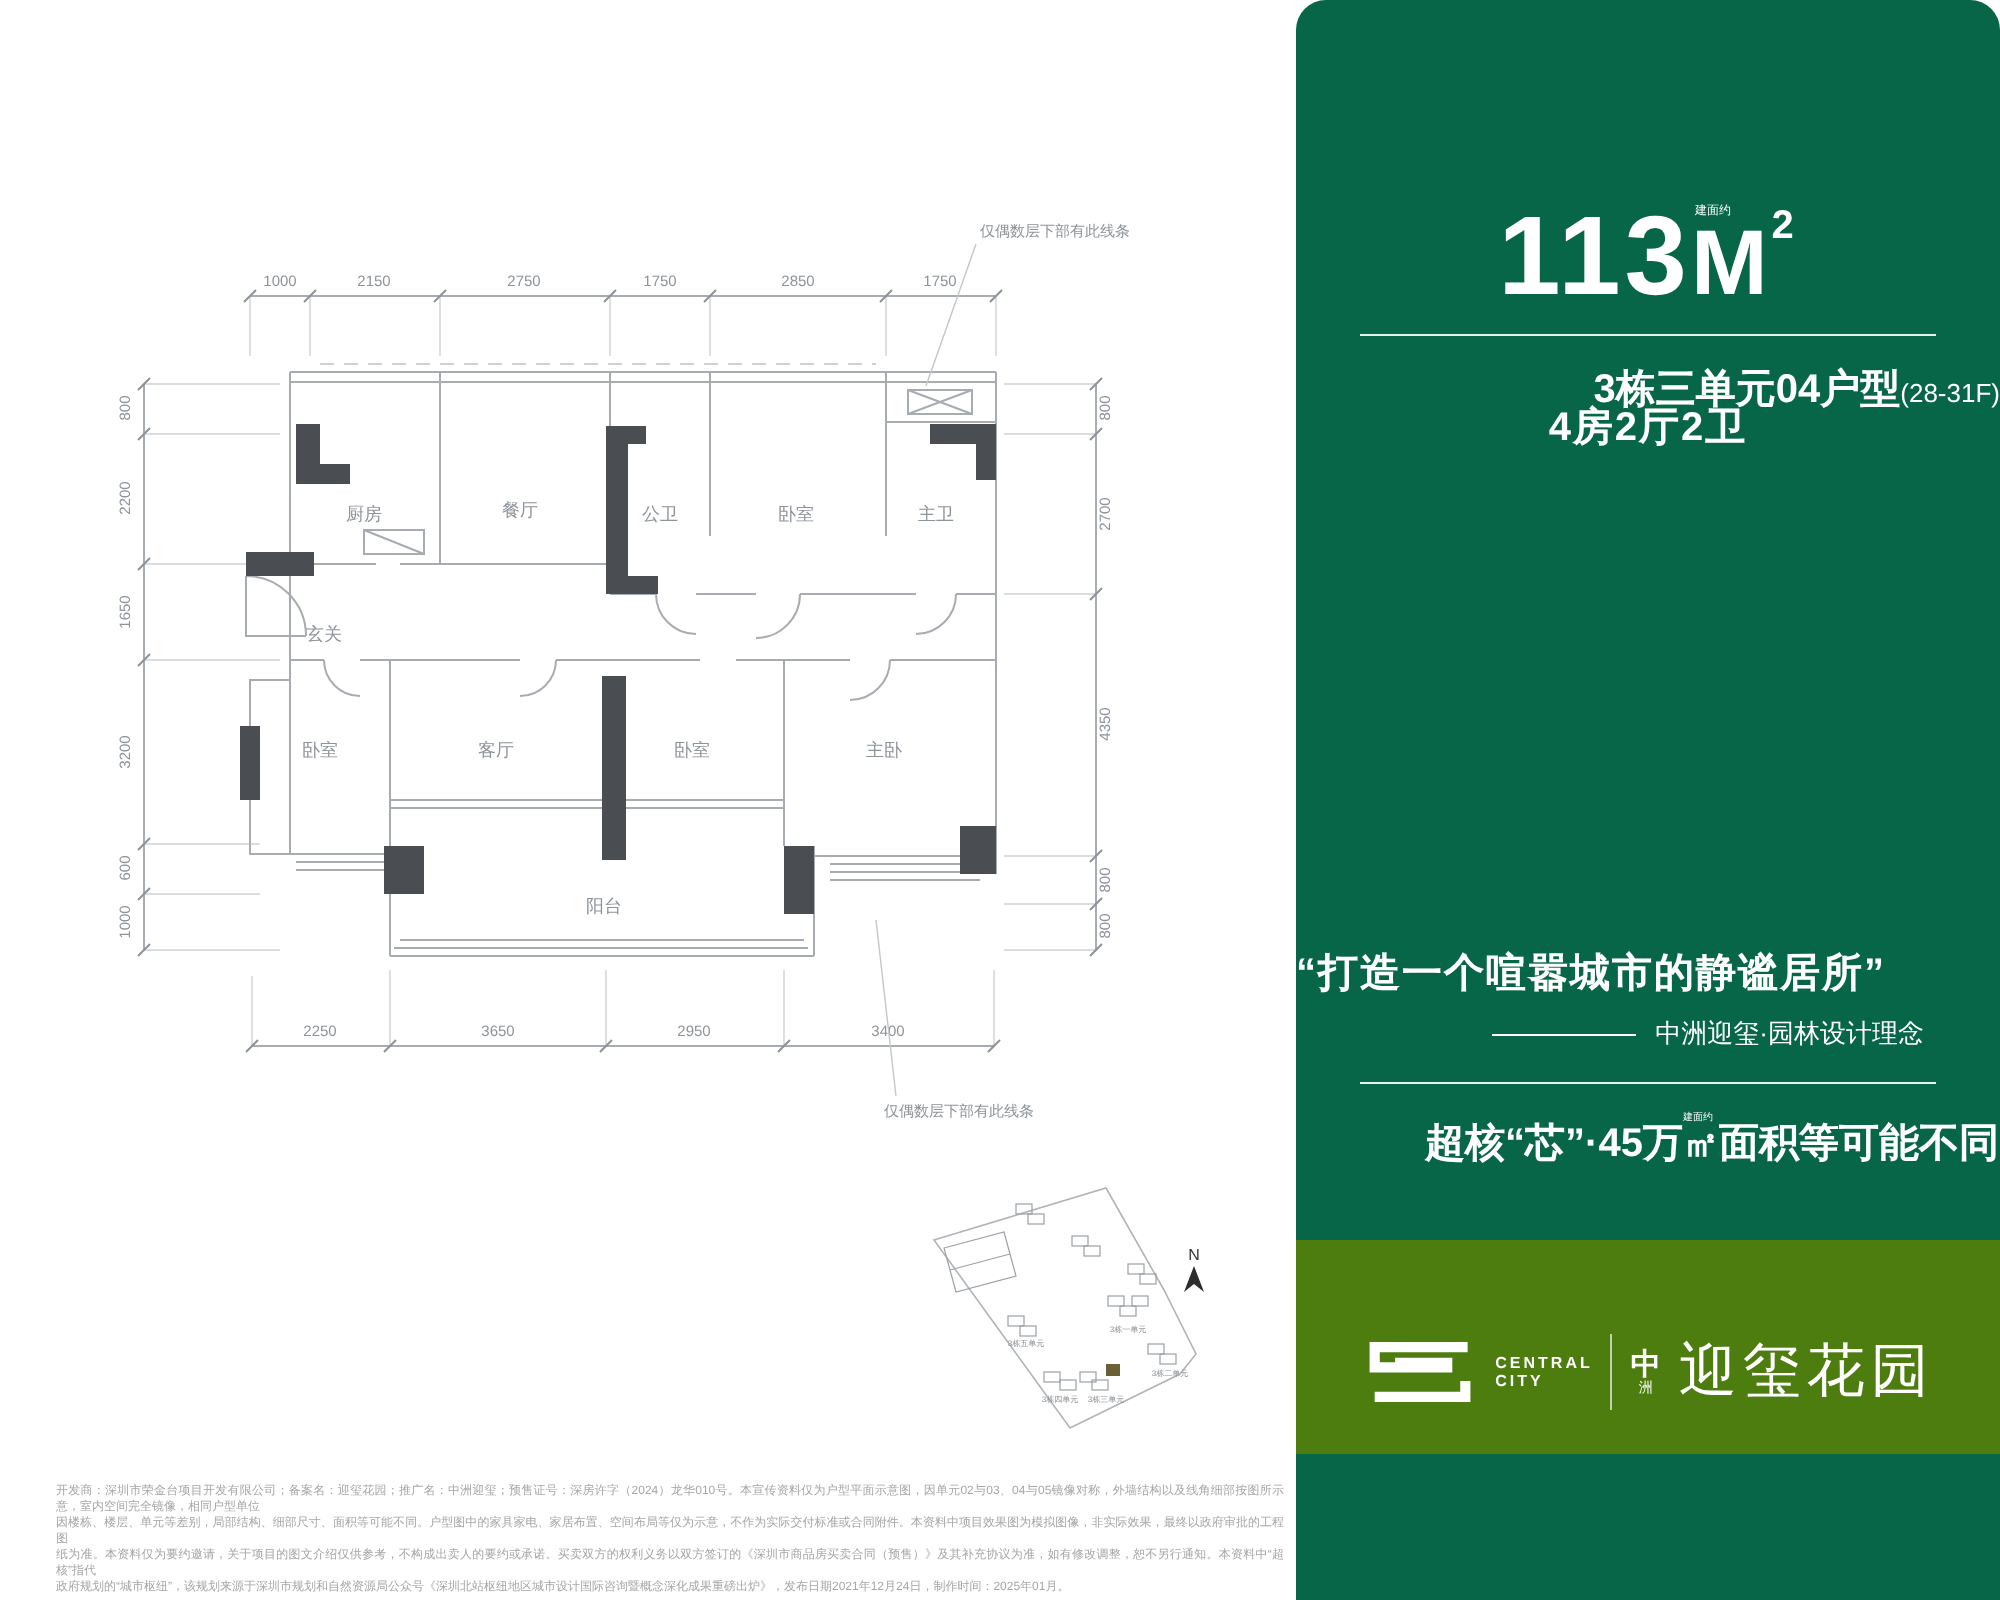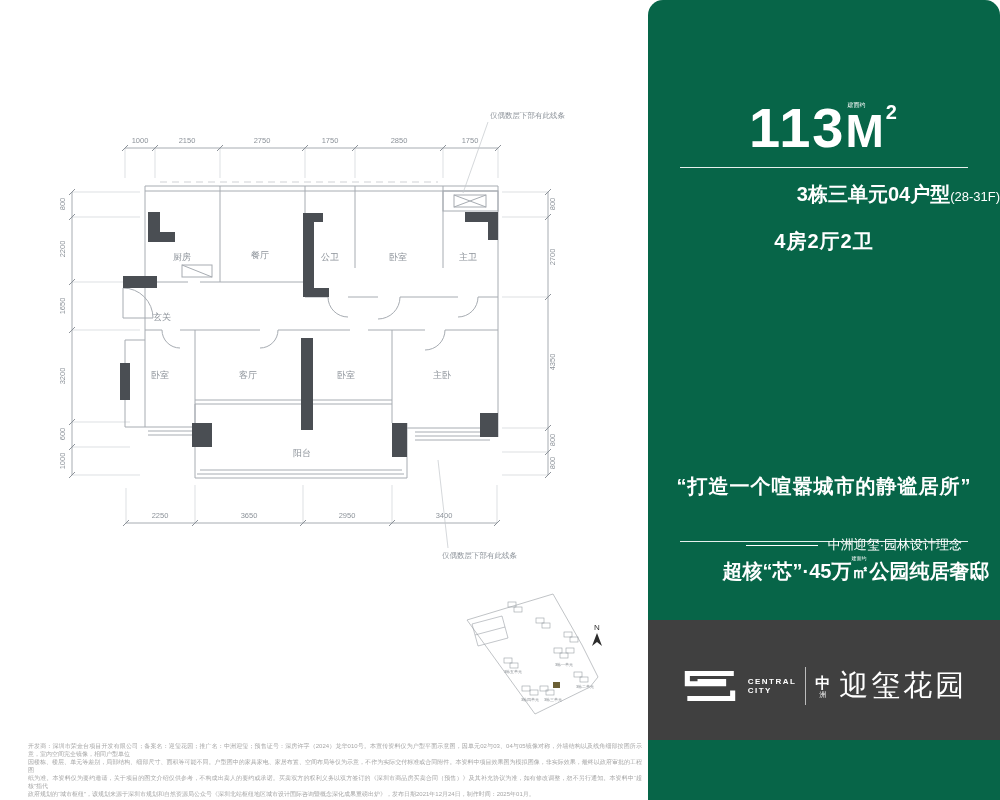--- a/index.html
+++ b/index.html
@@ -26,28 +26,28 @@
   
   .green-panel{left:648px;top:0;width:352px;height:800px;background:#076548;color:#ffffff;border-radius:15px;}
   .panel-divider{position:absolute;left:32px;width:288px;height:1px;background:rgba(255,255,255,.9);}
   .area-line{position:absolute;left:0;top:98px;width:100%;text-align:center;font-weight:800;letter-spacing:2px;}
   .area-num{font-size:56px;line-height:60px;}
   .area-m{font-size:46px;position:relative;}
   .area-note{position:absolute;top:-4px;left:2px;font-size:6px;font-weight:400;letter-spacing:0;}
   .area-sup{font-size:20px;vertical-align:28px;}
   .unit-line1{position:absolute;left:0;top:181px;width:100%;text-align:right;font-size:20px;font-weight:700;}
   .unit-line1 .floors{font-size:13px;font-weight:400;}
-  .unit-line2{position:absolute;left:0;top:228px;width:100%;text-align:center;font-size:20px;font-weight:700;letter-spacing:1px;}
-  .quote{position:absolute;left:0;top:473px;width:100%;text-align:center;font-size:20px;font-weight:700;letter-spacing:1px;}
-  .quote-attr{position:absolute;right:38px;top:536px;font-size:13px;display:flex;align-items:center;gap:10px;}
+  .unit-line2{position:absolute;left:0;top:200px;width:100%;text-align:center;font-size:20px;font-weight:700;letter-spacing:1px;}
+  .quote{position:absolute;left:0;top:473px;width:100%;font-size:20px;font-weight:700;letter-spacing:1px;}
+  .quote-attr{position:absolute;right:38px;top:508px;font-size:13px;display:flex;align-items:center;gap:10px;}
   .attr-dash{display:inline-block;width:72px;height:1px;background:#ffffff;}
   .slogan{position:absolute;left:0;top:558px;width:100%;text-align:center;font-size:20px;font-weight:700;margin-left:32px;}
   .slogan .sq{position:relative;font-size:18px;}
   .slogan .sq-note{position:absolute;top:-7px;left:0;font-size:5px;font-weight:400;}
-  .tan-block{position:absolute;left:0;top:620px;width:352px;height:120px;background:#404040;}
+  .tan-block{position:absolute;left:0;top:620px;width:352px;height:107px;background:#4d7c0f;}
   .logo-row{position:absolute;left:0;top:46px;width:100%;display:flex;align-items:center;justify-content:center;gap:9px;}
   .logo-en{font-size:8px;font-weight:700;letter-spacing:1.5px;line-height:9px;}
   .logo-vdiv{width:1px;height:38px;background:rgba(255,255,255,.65);}
   .logo-cn-small{display:flex;flex-direction:column;align-items:center;line-height:1;}
   .logo-cn-small .b{font-size:15px;font-weight:700;}
   .logo-cn-small .s{font-size:7px;margin-top:1px;}
   .logo-cn-big{font-size:29px;font-weight:400;letter-spacing:3px;}
   .green-strip{position:absolute;left:0;top:755px;width:352px;height:45px;background:#076548;}
 </style>
 </head>
@@ -225,21 +225,21 @@
 
   <div class="quote">“打造一个喧嚣城市的静谧居所”</div>
   <div class="quote-attr">
     <span class="attr-dash"></span>
     <span>中洲迎玺·园林设计理念</span>
   </div>
 
   <div class="panel-divider" style="top:541px;"></div>
 
   <div class="slogan">
-    <span>超核“芯”·45万</span><span class="sq"><span class="sq-note">建面约</span><span>㎡</span></span><span>公园纯居奢邸</span>
+    <span>超核“芯”·45万</span><span class="sq"><span class="sq-note">建面约</span><span>㎡</span></span><span>面积等可能不同</span>
   </div>
 
   <div class="tan-block">
     <div class="logo-row">
       <svg width="58" height="34" viewBox="0 0 100 60">
         <path d="M92,8 H10 V26 H74 V22 H28 M10,52 H90 V38" stroke="#ffffff" stroke-width="9" fill="none"></path>
       </svg>
       <div class="logo-en">
         <div>CENTRAL</div>
         <div>CITY</div>

